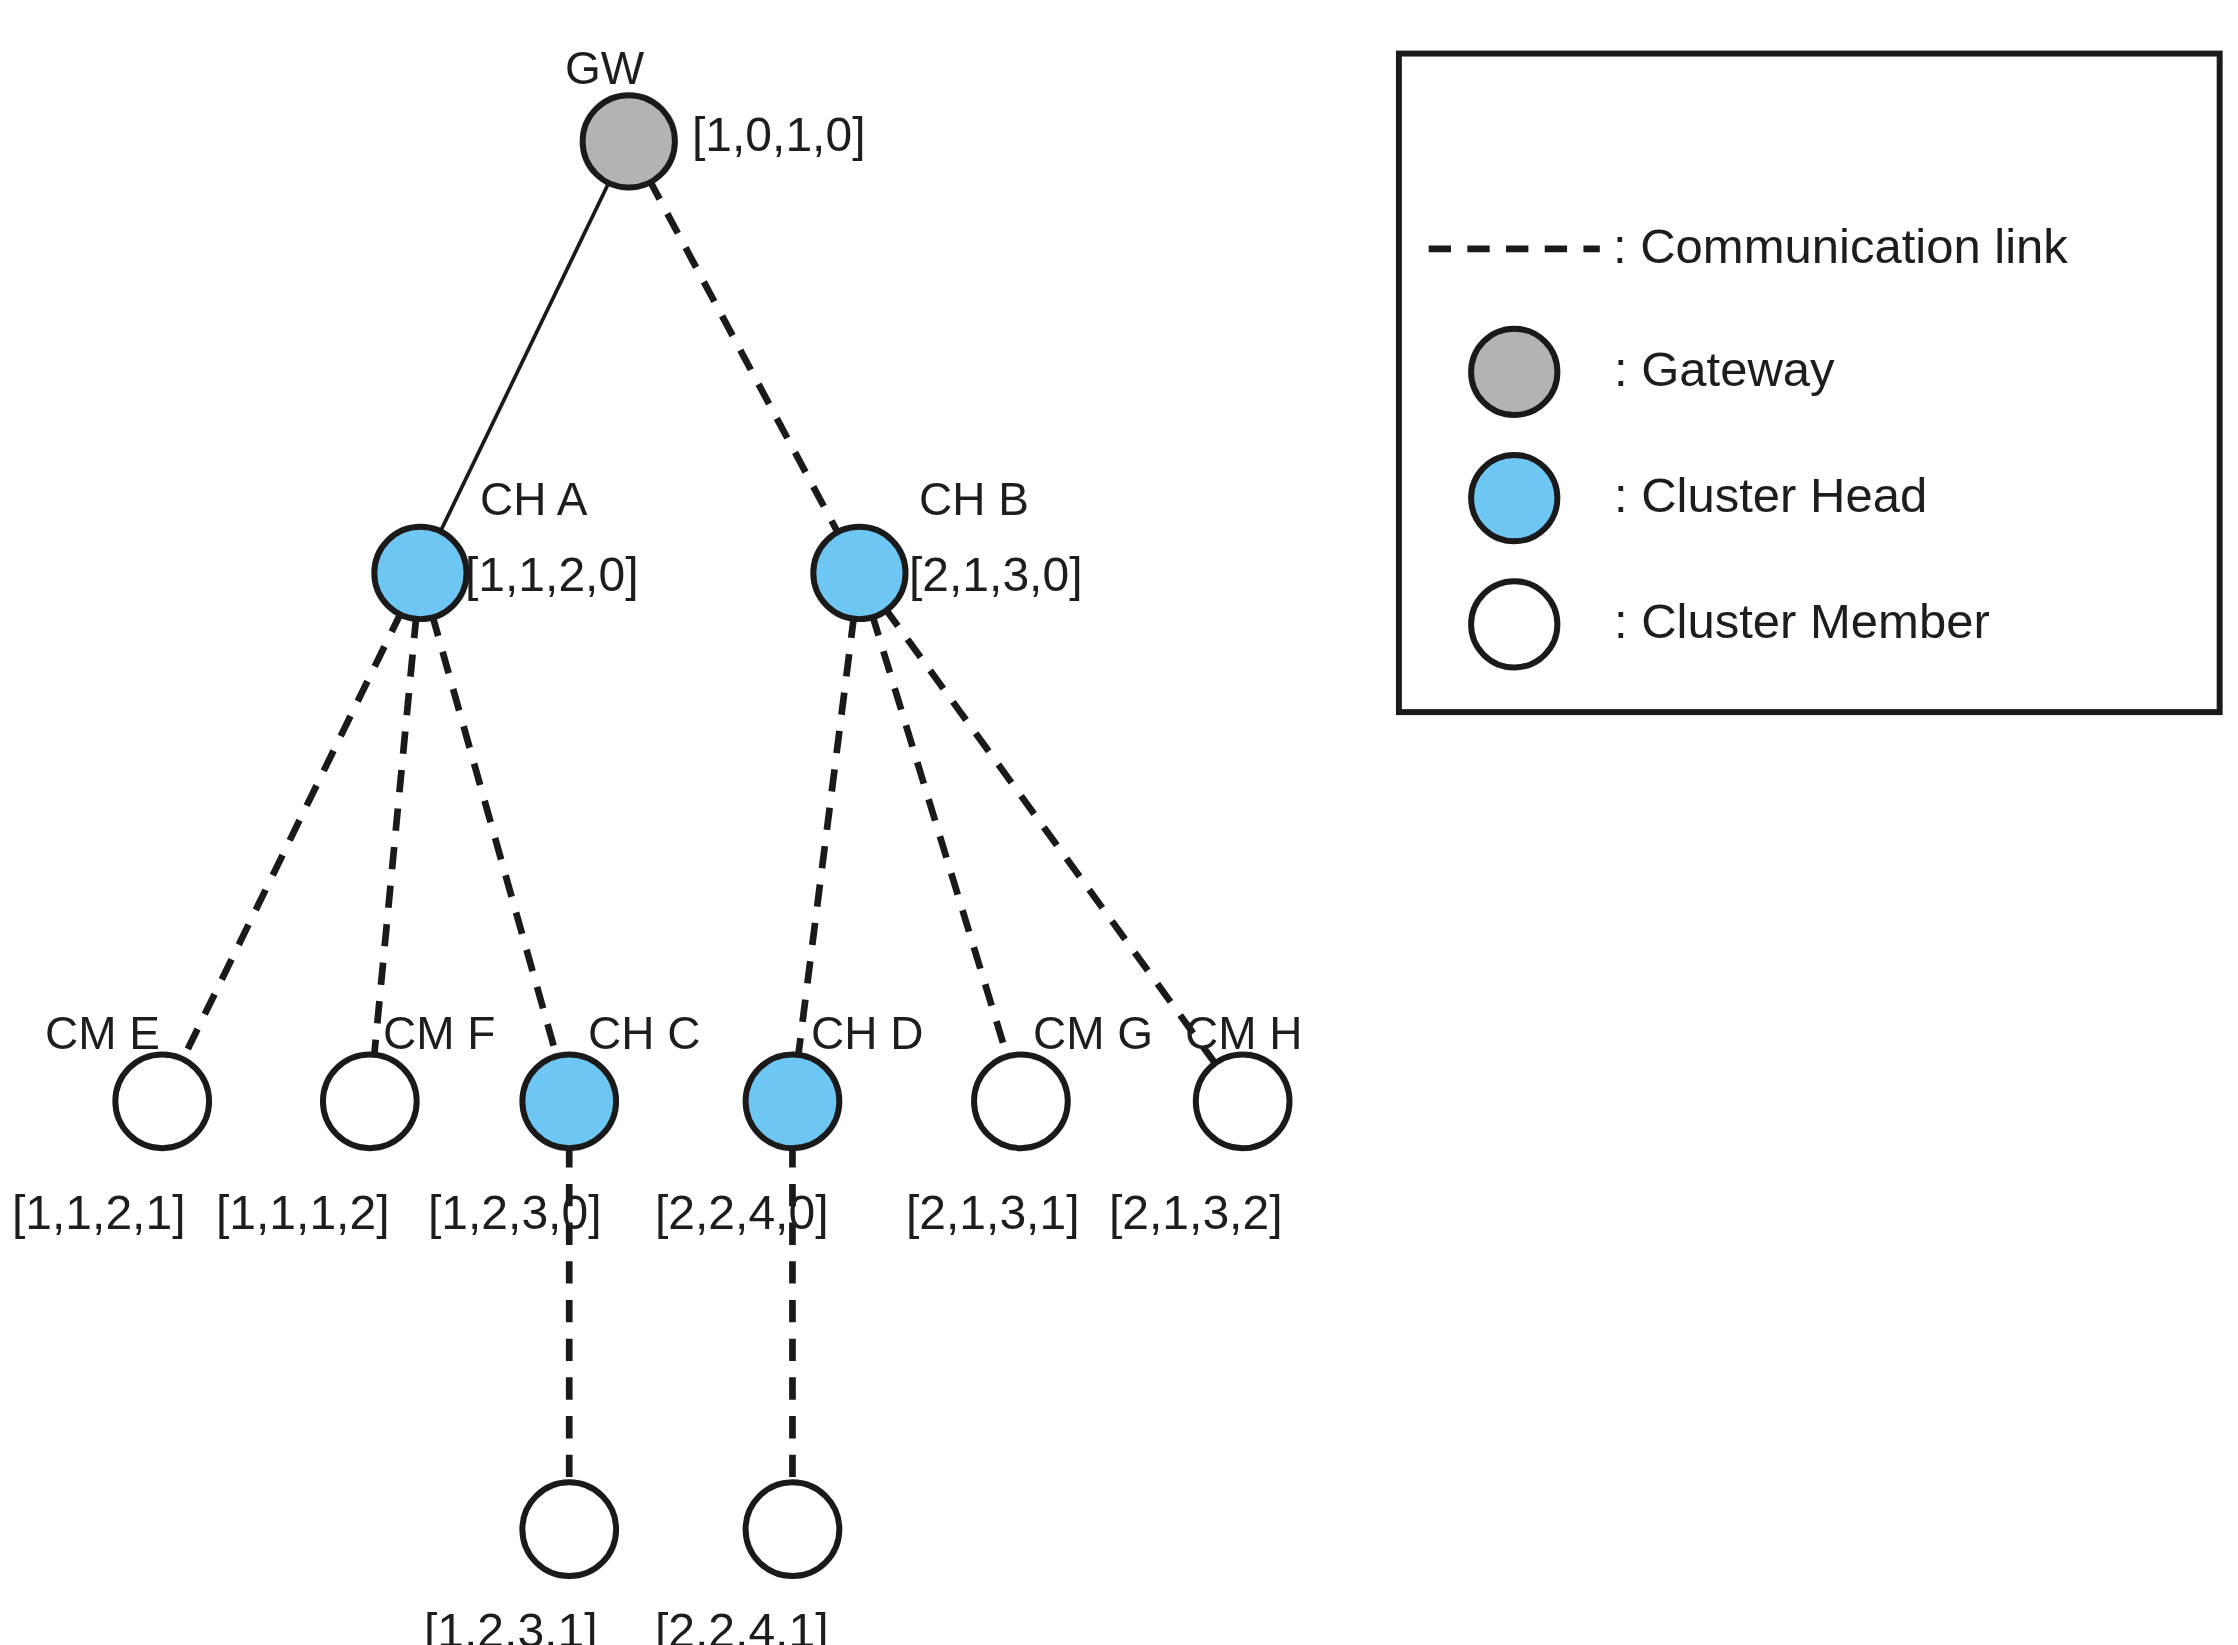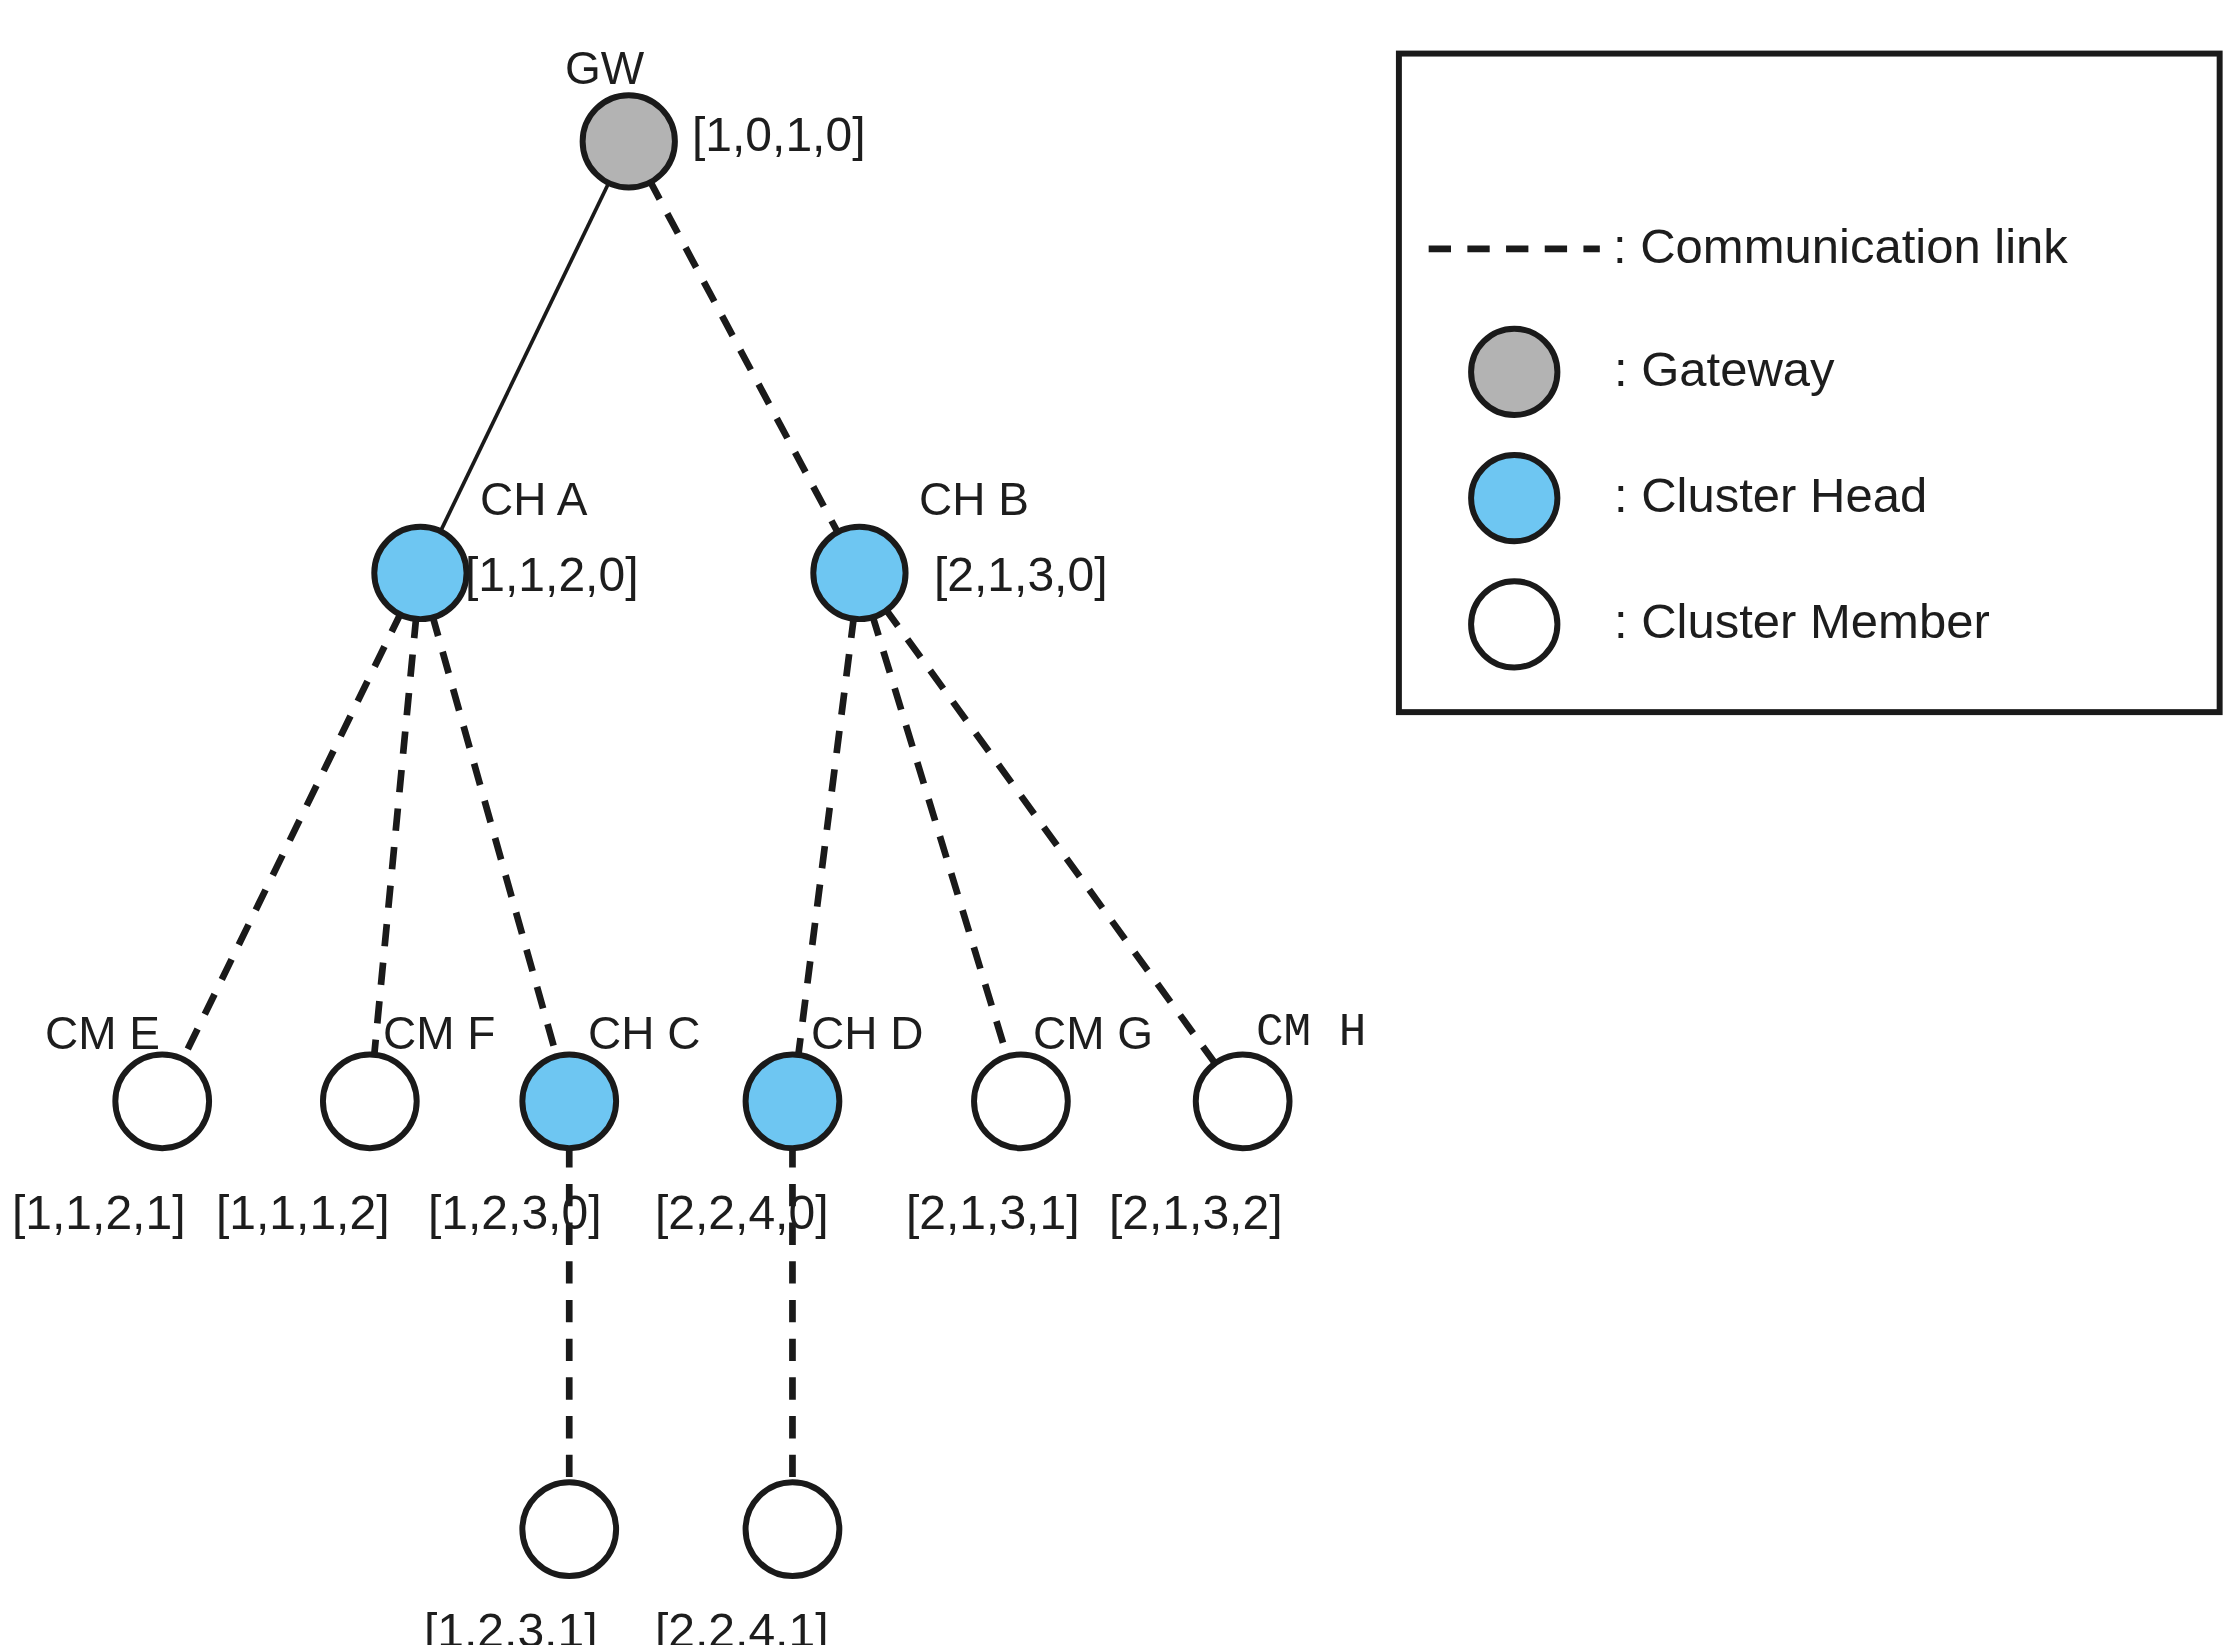--- a/index.html
+++ b/index.html
@@ -42,32 +42,32 @@
       <circle cx="765" cy="2055" r="63" fill="#FFFFFF" stroke="#1A1A1A" stroke-width="8"></circle>
       <circle cx="1065" cy="2055" r="63" fill="#FFFFFF" stroke="#1A1A1A" stroke-width="8"></circle>
     </svg>
 
   <div id="label-layer">
       <div class="nodelabel" style="left: 565px; top: 45px;">GW</div>
       <div class="coordlabel" style="left: 692px; top: 111px;">[1,0,1,0]</div>
       <div class="nodelabel" style="left: 480px; top: 476px;">CH A</div>
       <div class="coordlabel" style="left: 465px; top: 551px;">[1,1,2,0]</div>
       <div class="nodelabel" style="left: 919px; top: 476px;">CH B</div>
-      <div class="coordlabel" style="left: 909px; top: 551px; margin-left: 25px;">[2,1,3,0]</div>
+      <div class="coordlabel" style="left: 909px; top: 551px;">[2,1,3,0]</div>
       <div class="nodelabel" style="left: 45px; top: 1010px;">CM E</div>
       <div class="coordlabel" style="left: 12px; top: 1189px;">[1,1,2,1]</div>
       <div class="nodelabel" style="left: 383px; top: 1010px;">CM F</div>
       <div class="coordlabel" style="left: 216px; top: 1189px;">[1,1,1,2]</div>
       <div class="nodelabel" style="left: 588px; top: 1010px;">CH C</div>
       <div class="coordlabel" style="left: 428px; top: 1189px;">[1,2,3,0]</div>
       <div class="nodelabel" style="left: 811px; top: 1010px;">CH D</div>
       <div class="coordlabel" style="left: 655px; top: 1189px; text-align: center;">[2,2,4,0]</div>
       <div class="nodelabel" style="left: 1033px; top: 1010px;">CM G</div>
       <div class="coordlabel" style="left: 882px; top: 1189px; margin-left: 24px;">[2,1,3,1]</div>
-      <div class="nodelabel" style="left: 1256px; top: 1010px; font-family: Liberation Mono, monospace;">CM H</div>
+      <div class="nodelabel" style="left: 1185px; top: 1010px;">CM H</div>
       <div class="coordlabel" style="left: 1109px; top: 1189px;">[2,1,3,2]</div>
       <div class="coordlabel" style="left: 424px; top: 1607px;">[1,2,3,1]</div>
       <div class="coordlabel" style="left: 655px; top: 1607px;">[2,2,4,1]</div>
     </div>
 
   <svg class="layer" id="legend-layer" viewBox="0 0 3009 2212" preserveAspectRatio="none">
       <rect x="1880" y="72" width="1103" height="885" fill="#ffffff" stroke="#1A1A1A" stroke-width="8"></rect>
       <line x1="1920" y1="334.55" x2="2150" y2="334.55" stroke="#1A1A1A" stroke-width="9" stroke-dasharray="30 22"></line>
       <circle cx="2035" cy="499.75" r="58" fill="#B3B3B3" stroke="#1A1A1A" stroke-width="8"></circle>
       <circle cx="2035" cy="669.375" r="58" fill="#6EC6F2" stroke="#1A1A1A" stroke-width="8"></circle>

